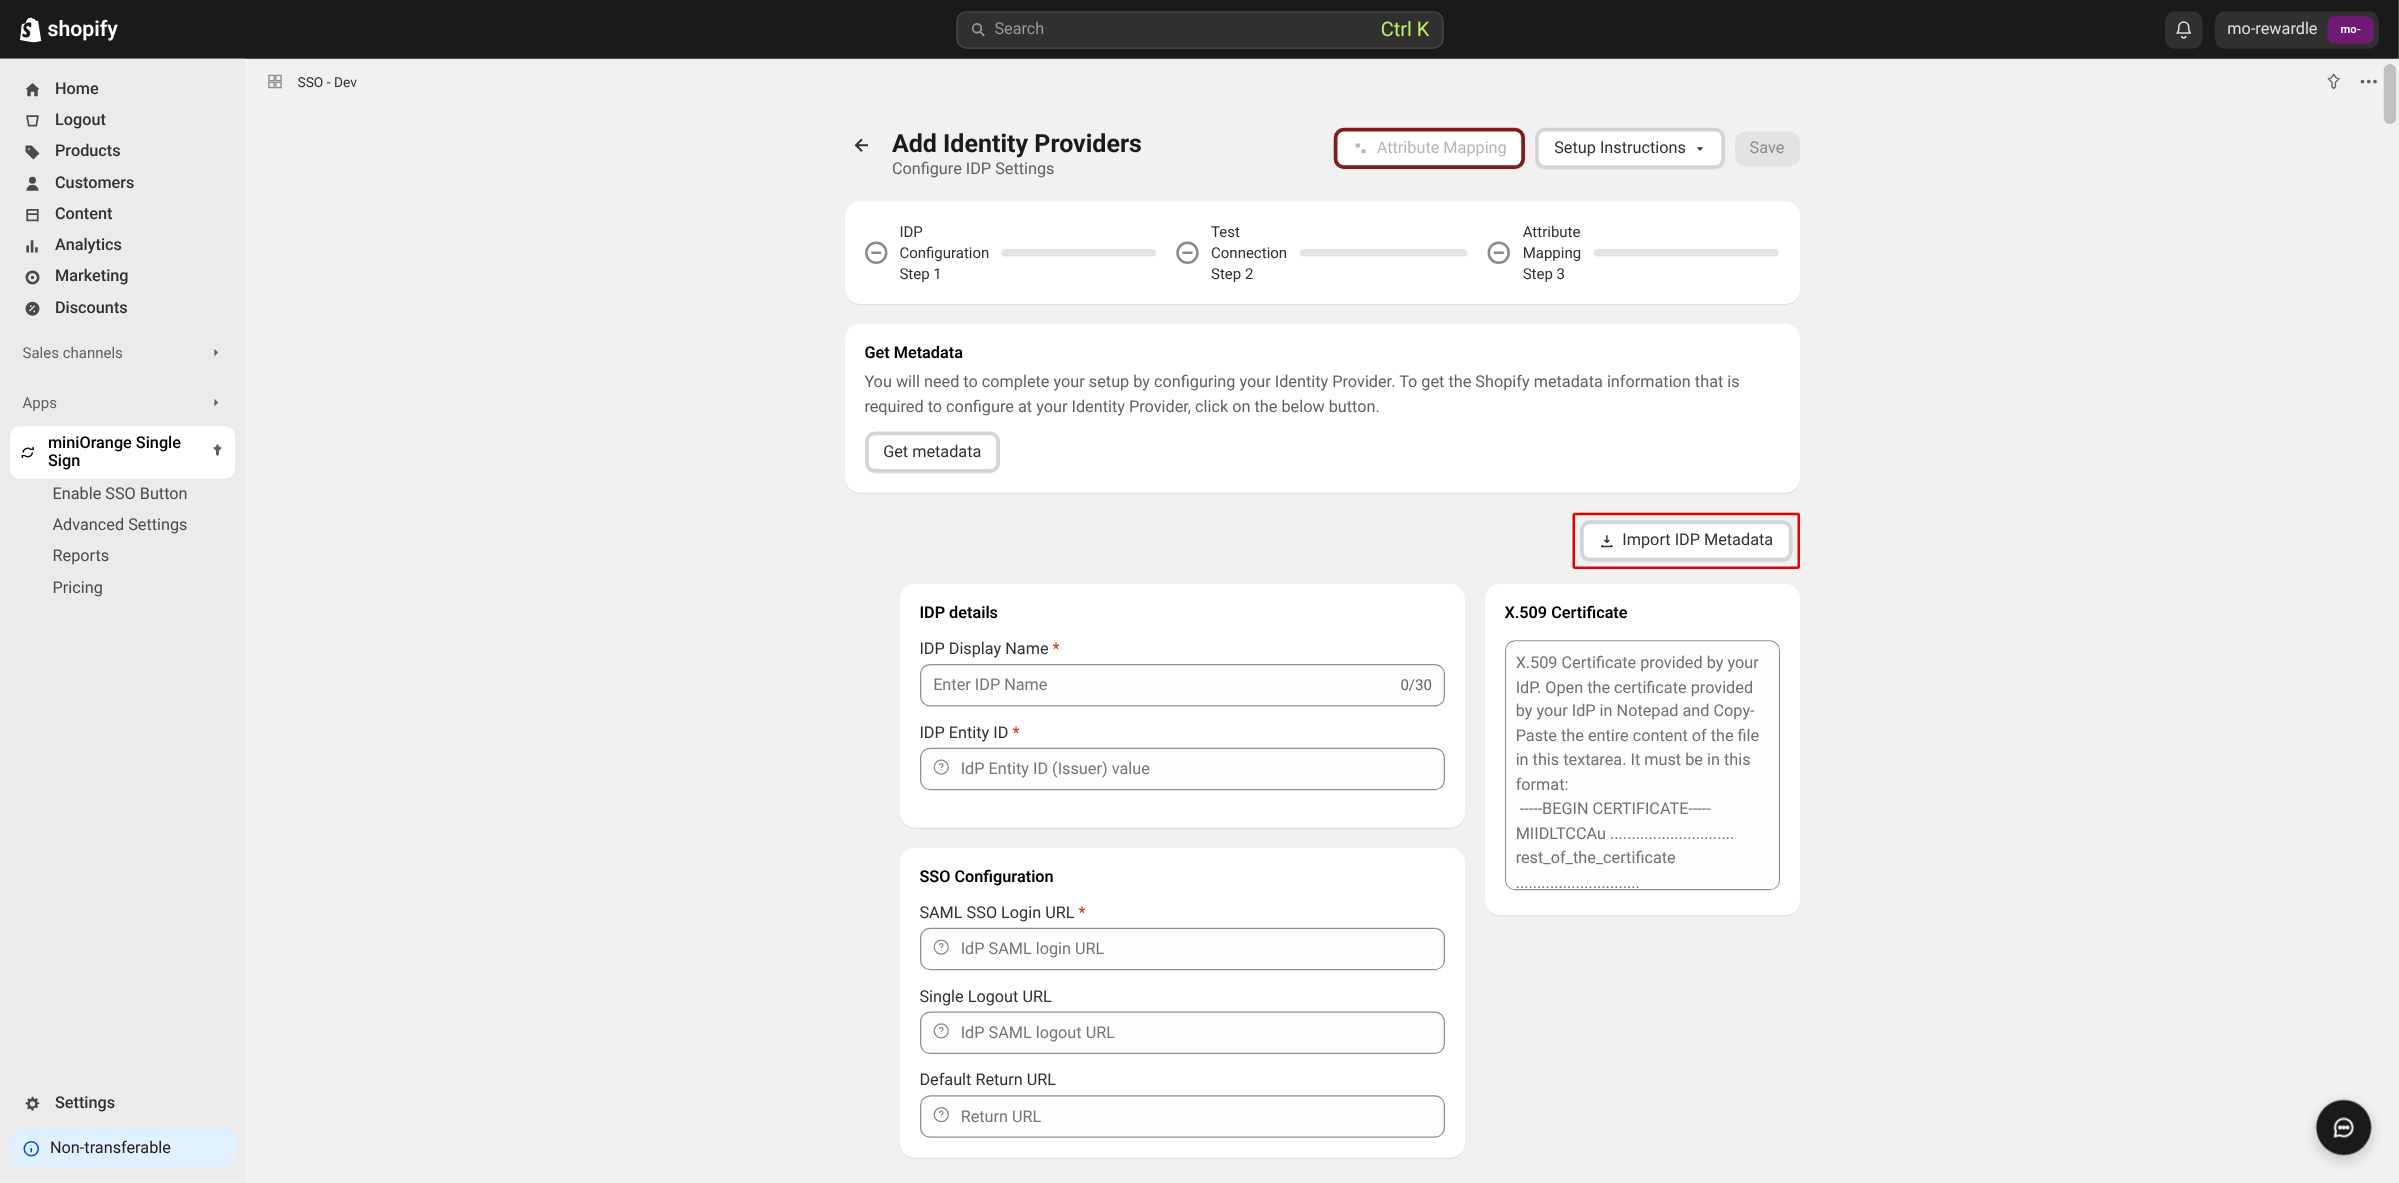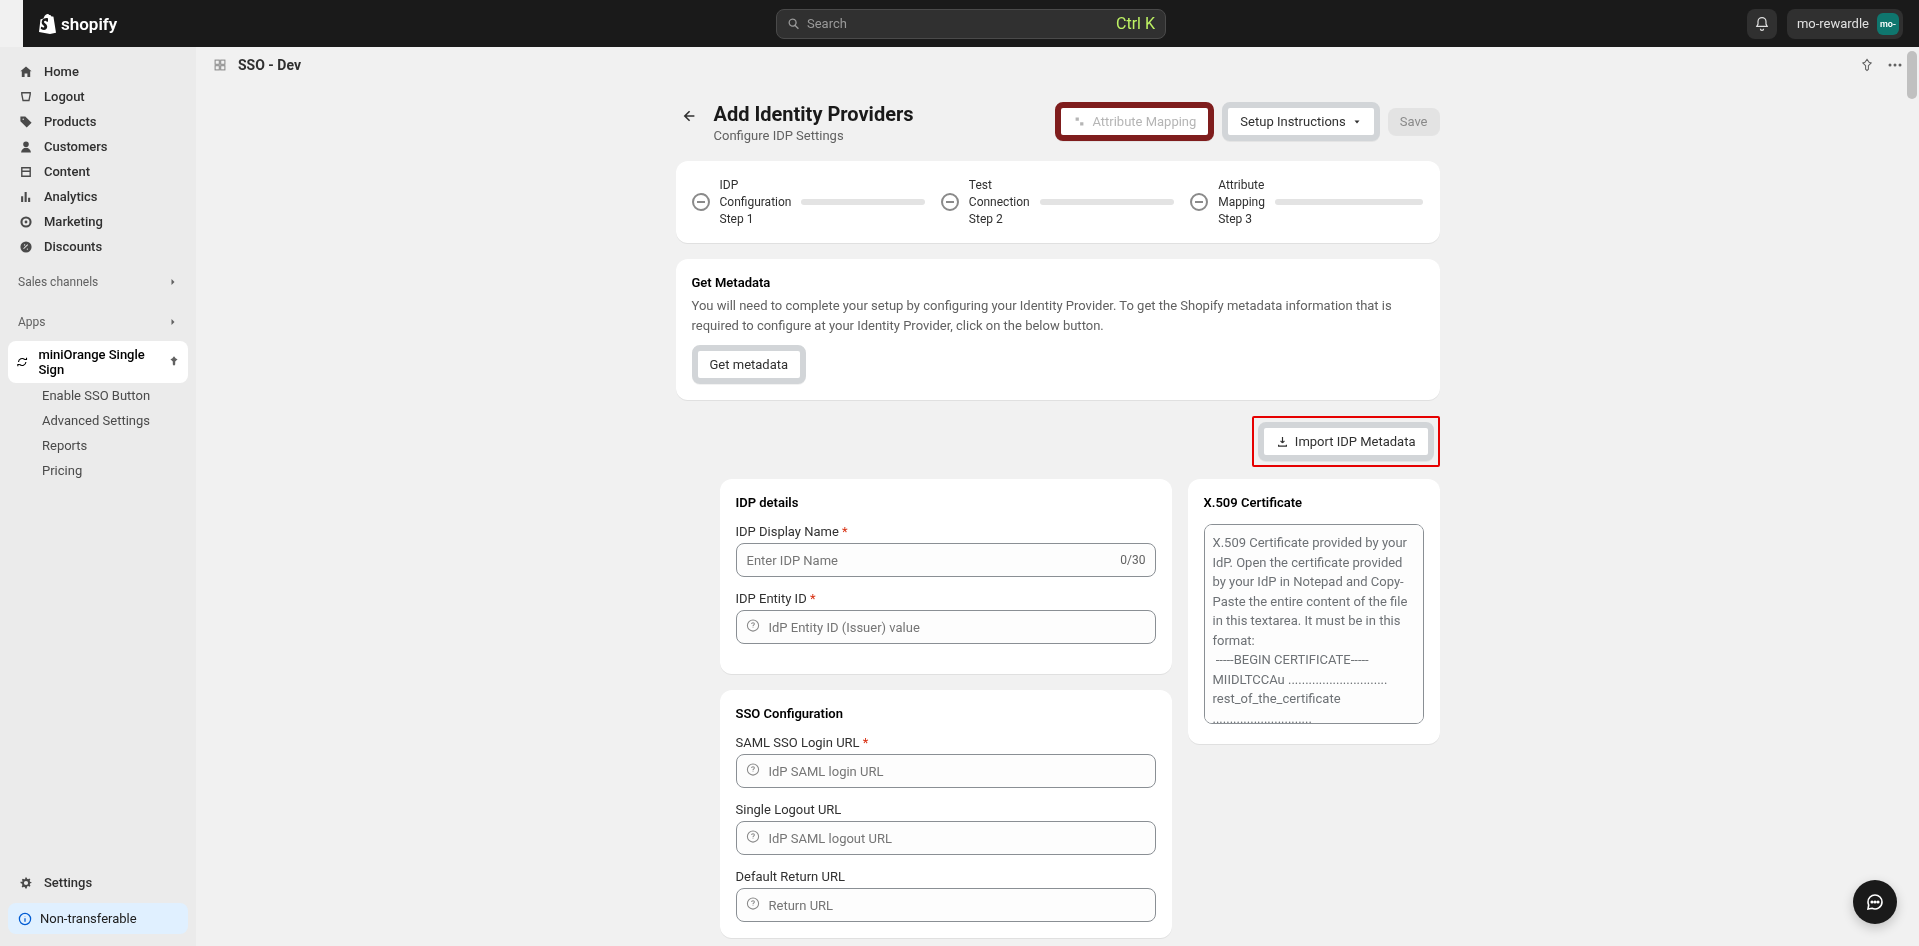--- a/index.html
+++ b/index.html
@@ -1,55 +1,55 @@
 <!DOCTYPE html>
 <html><head>
 <meta charset="utf-8">
 <style>
 * { margin: 0; padding: 0; box-sizing: border-box; font-family: -apple-system, BlinkMacSystemFont, 'Segoe UI', Roboto, sans-serif; }
 body { background: #f1f1f1; width: 1919px; height: 946px; overflow: hidden; }
 
 
-.topbar { background: #1a1a1a; height: 47px; display: flex; align-items: center; padding: 0 16px; position: relative; margin-left: 23px; }
+.topbar { background: #1a1a1a; height: 47px; display: flex; align-items: center; padding: 0 16px; position: relative; }
 .logo { display: flex; align-items: center; gap: 4px; color: #fff; font-weight: 600; font-size: 17px; }
 .logo svg { width: 18px; height: 20px; fill: #fff; }
 .search-wrap { position: absolute; left: 50%; transform: translateX(-50%); }
 .search-box { background: #303030; border: 1px solid #4a4a4a; border-radius: 8px; width: 390px; height: 30px; display: flex; align-items: center; padding: 0 10px; color: #999; font-size: 13px; }
 .search-box .kbd { margin-left: auto; color: #bef264; font-size: 16px; }
 .topbar-right { margin-left: auto; display: flex; align-items: center; gap: 10px; }
 .notif-btn { width: 30px; height: 30px; background: #303030; border-radius: 8px; display: flex; align-items: center; justify-content: center; color: #e0e0e0; }
 .user-chip { background: #303030; border-radius: 8px; height: 30px; display: flex; align-items: center; padding: 0 4px 0 10px; gap: 8px; color: #e0e0e0; font-size: 13px; }
-.avatar { width: 22px; height: 22px; background: #0f766e; border-radius: 6px; font-size: 9px; display: flex; align-items: center; justify-content: center; color: #fff; font-weight: 600; }
+.avatar { width: 37px; height: 22px; background: #701a75; border-radius: 6px; font-size: 9px; display: flex; align-items: center; justify-content: center; color: #fff; font-weight: 600; }
 
 
 .shell { display: flex; height: calc(100% - 47px); }
 .sidebar { width: 196px; background: #ebebeb; padding: 12px 8px; display: flex; flex-direction: column; position: relative; }
 .nav-item { display: flex; align-items: center; gap: 10px; padding: 5px 10px; border-radius: 8px; font-size: 13px; color: #303030; cursor: pointer; font-weight: 500; }
 .nav-item .ico { width: 16px; display: flex; justify-content: center; color: #4a4a4a; }
 .nav-section { font-size: 12px; color: #616161; padding: 6px 10px; display: flex; justify-content: space-between; align-items: center; }
 .nav-app { display: flex; align-items: center; gap: 10px; padding: 6px 8px; border-radius: 8px; background: #fff; font-size: 13px; font-weight: 500; position: relative; }
 .nav-app .pin { margin-left: auto; color: #616161; }
 .nav-sub { font-size: 13px; color: #4a4a4a; padding: 5px 10px 5px 34px; cursor: pointer; }
 .sidebar-bottom { margin-top: auto; }
 .badge-nontransfer { background: #e0f0ff; border-radius: 8px; padding: 8px 10px; display: flex; align-items: center; gap: 8px; font-size: 13px; color: #202020; }
 .badge-nontransfer svg { color: #005bd3; }
 
 
 .main { flex: 1; overflow-y: auto; position: relative; }
-.page-bar { background: #f1f1f1; padding: 10px 16px; display: flex; align-items: center; gap: 10px; font-size: 14px; color: #303030; border-bottom: 1px solid transparent; font-weight: bold; }
+.page-bar { background: #f1f1f1; padding: 10px 16px; display: flex; align-items: center; gap: 10px; font-size: 11px; color: #303030; border-bottom: 1px solid transparent; }
 .page-bar .right { margin-left: auto; display: flex; gap: 12px; color: #616161; }
 .ico-box { width: 16px; height: 16px; display:flex; align-items:center; justify-content:center; }
 
 .content { max-width: 780px; margin: 18px auto 40px; padding: 0 8px; }
 .page-header { display: flex; align-items: flex-start; gap: 14px; margin-bottom: 18px; }
 .back-btn { width: 24px; height: 24px; display: flex; align-items: center; justify-content: center; cursor: pointer; color: #303030; margin-top: 2px; }
 .title-block h1 { font-size: 20px; font-weight: 700; color: #1a1a1a; }
 .title-block p { font-size: 13px; color: #616161; margin-top: 2px; }
 .header-actions { margin-left: auto; display: flex; gap: 8px; align-items: center; }
-.btn { border: 6px solid #7f1d1d; background: #fff; border-radius: 8px; padding: 6px 12px; font-size: 13px; color: #303030; display: inline-flex; align-items: center; gap: 6px; cursor: pointer; box-shadow: 0 1px 0 rgba(0,0,0,0.05); }
+.btn { border: 3px solid #7f1d1d; background: #fff; border-radius: 8px; padding: 6px 12px; font-size: 13px; color: #303030; display: inline-flex; align-items: center; gap: 6px; cursor: pointer; box-shadow: 0 1px 0 rgba(0,0,0,0.05); }
 .btn.disabled { color: #b5b5b5; cursor: default; }
 .btn.plain { border-color: #d2d5d8; }
 .btn.primary { background: #e3e3e3; border: none; color: #8a8a8a; }
 
 .card { background: #fff; border-radius: 12px; padding: 16px; margin-bottom: 16px; box-shadow: 0 1px 0 rgba(0,0,0,0.07); }
 .steps { display: flex; gap: 16px; }
 .step { flex: 1; display: flex; align-items: center; gap: 10px; }
 .step-circle { width: 18px; height: 18px; border: 2px solid #8a8a8a; border-radius: 50%; display: flex; align-items: center; justify-content: center; flex-shrink: 0; }
 .step-circle::after { content:''; width:8px; height:2px; background:#8a8a8a; }
 .step-labels { font-size: 12px; line-height: 1.4; color: #303030; }

